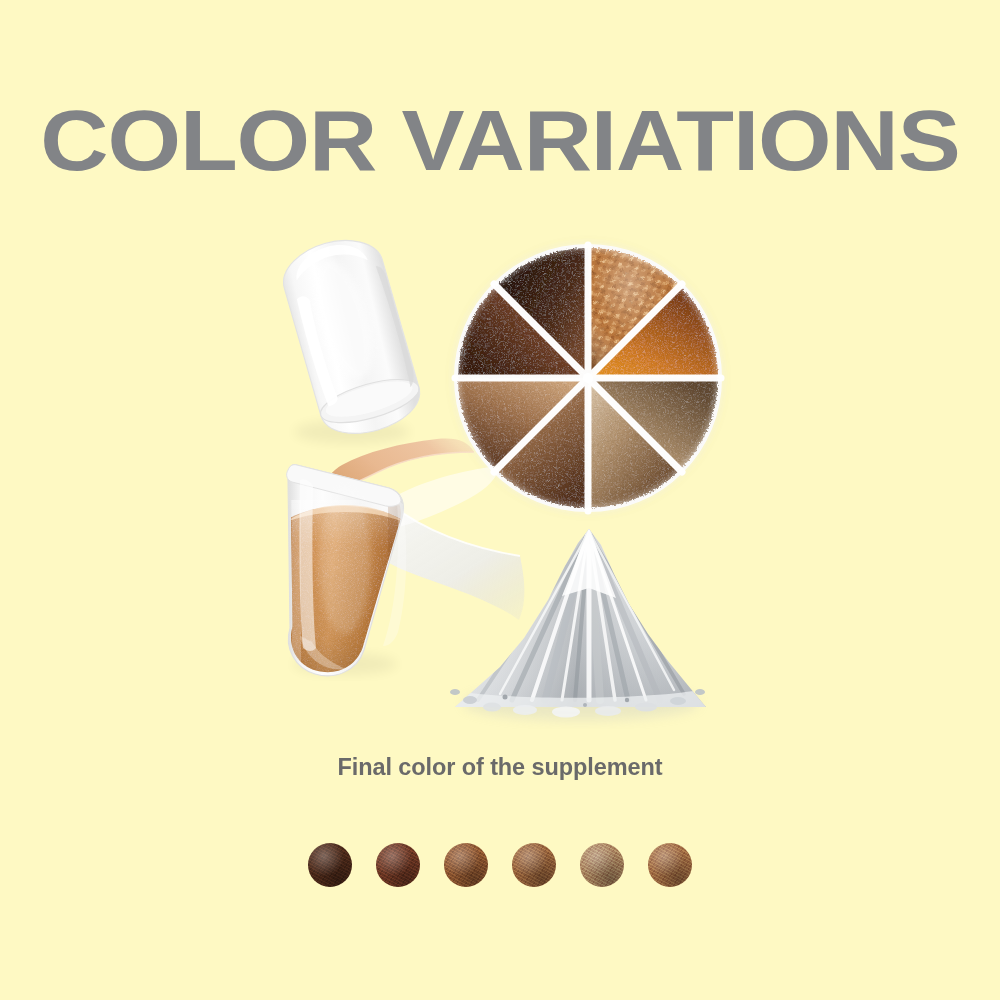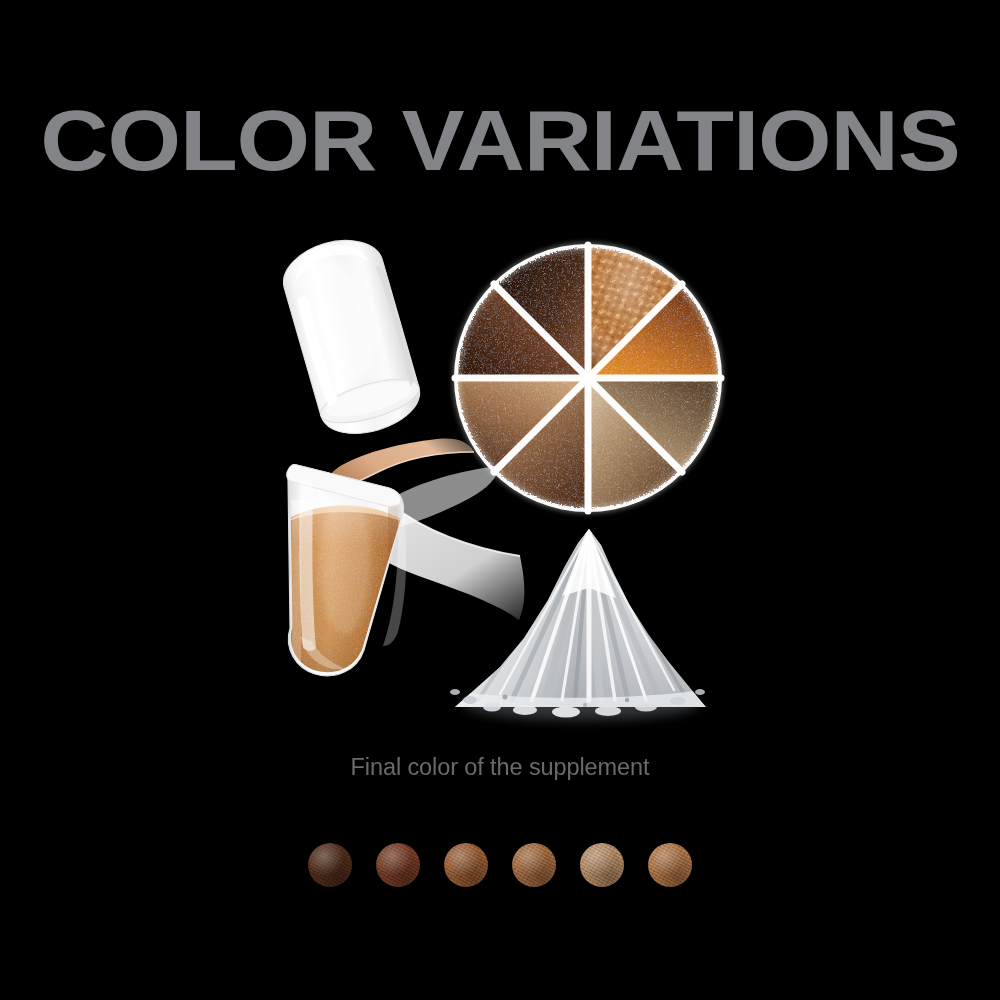--- a/index.html
+++ b/index.html
@@ -46,21 +46,21 @@
 
   
   #caption {
     position:absolute;
     left:0; top:752px;
     width:1000px;
     text-align:center;
     color:#6a6a6a;
     font-size:23.5px;
     line-height:31px;
-    font-weight:400;
+    font-weight:700;
     letter-spacing:-0.1px;
   }
   #caption .cap-line { display:block; white-space:nowrap; }
 
   
   #swatch-row {
     position:absolute;
     left:0; top:843px;
     width:1000px;
     display:flex;
@@ -87,21 +87,21 @@
     position:absolute; inset:0;
     border-radius:50%;
     background:
       radial-gradient(circle at 36% 30%, rgba(255,255,255,.30) 0%, rgba(255,255,255,0) 48%),
       radial-gradient(circle at 70% 82%, rgba(0,0,0,.34) 0%, rgba(0,0,0,0) 62%);
   }
 </style>
 </head>
 <body style="background: rgb(255, 255, 255);">
 
-<div id="stage" style="background: #000000;">
+<div id="stage" style="background: #fef9c3;">
 
   <div id="title" style="color: rgb(130, 132, 135);">COLOR VARIATIONS</div>
 
   <div id="art">
   <svg viewBox="0 0 1000 1000" xmlns="http://www.w3.org/2000/svg">
     <defs>
 
       <filter id="grainPowder" x="-12%" y="-12%" width="124%" height="124%">
         <feTurbulence type="fractalNoise" baseFrequency="0.85" numOctaves="4" seed="7" result="n"></feTurbulence>
         <feColorMatrix in="n" type="saturate" values="0" result="ng"></feColorMatrix>

